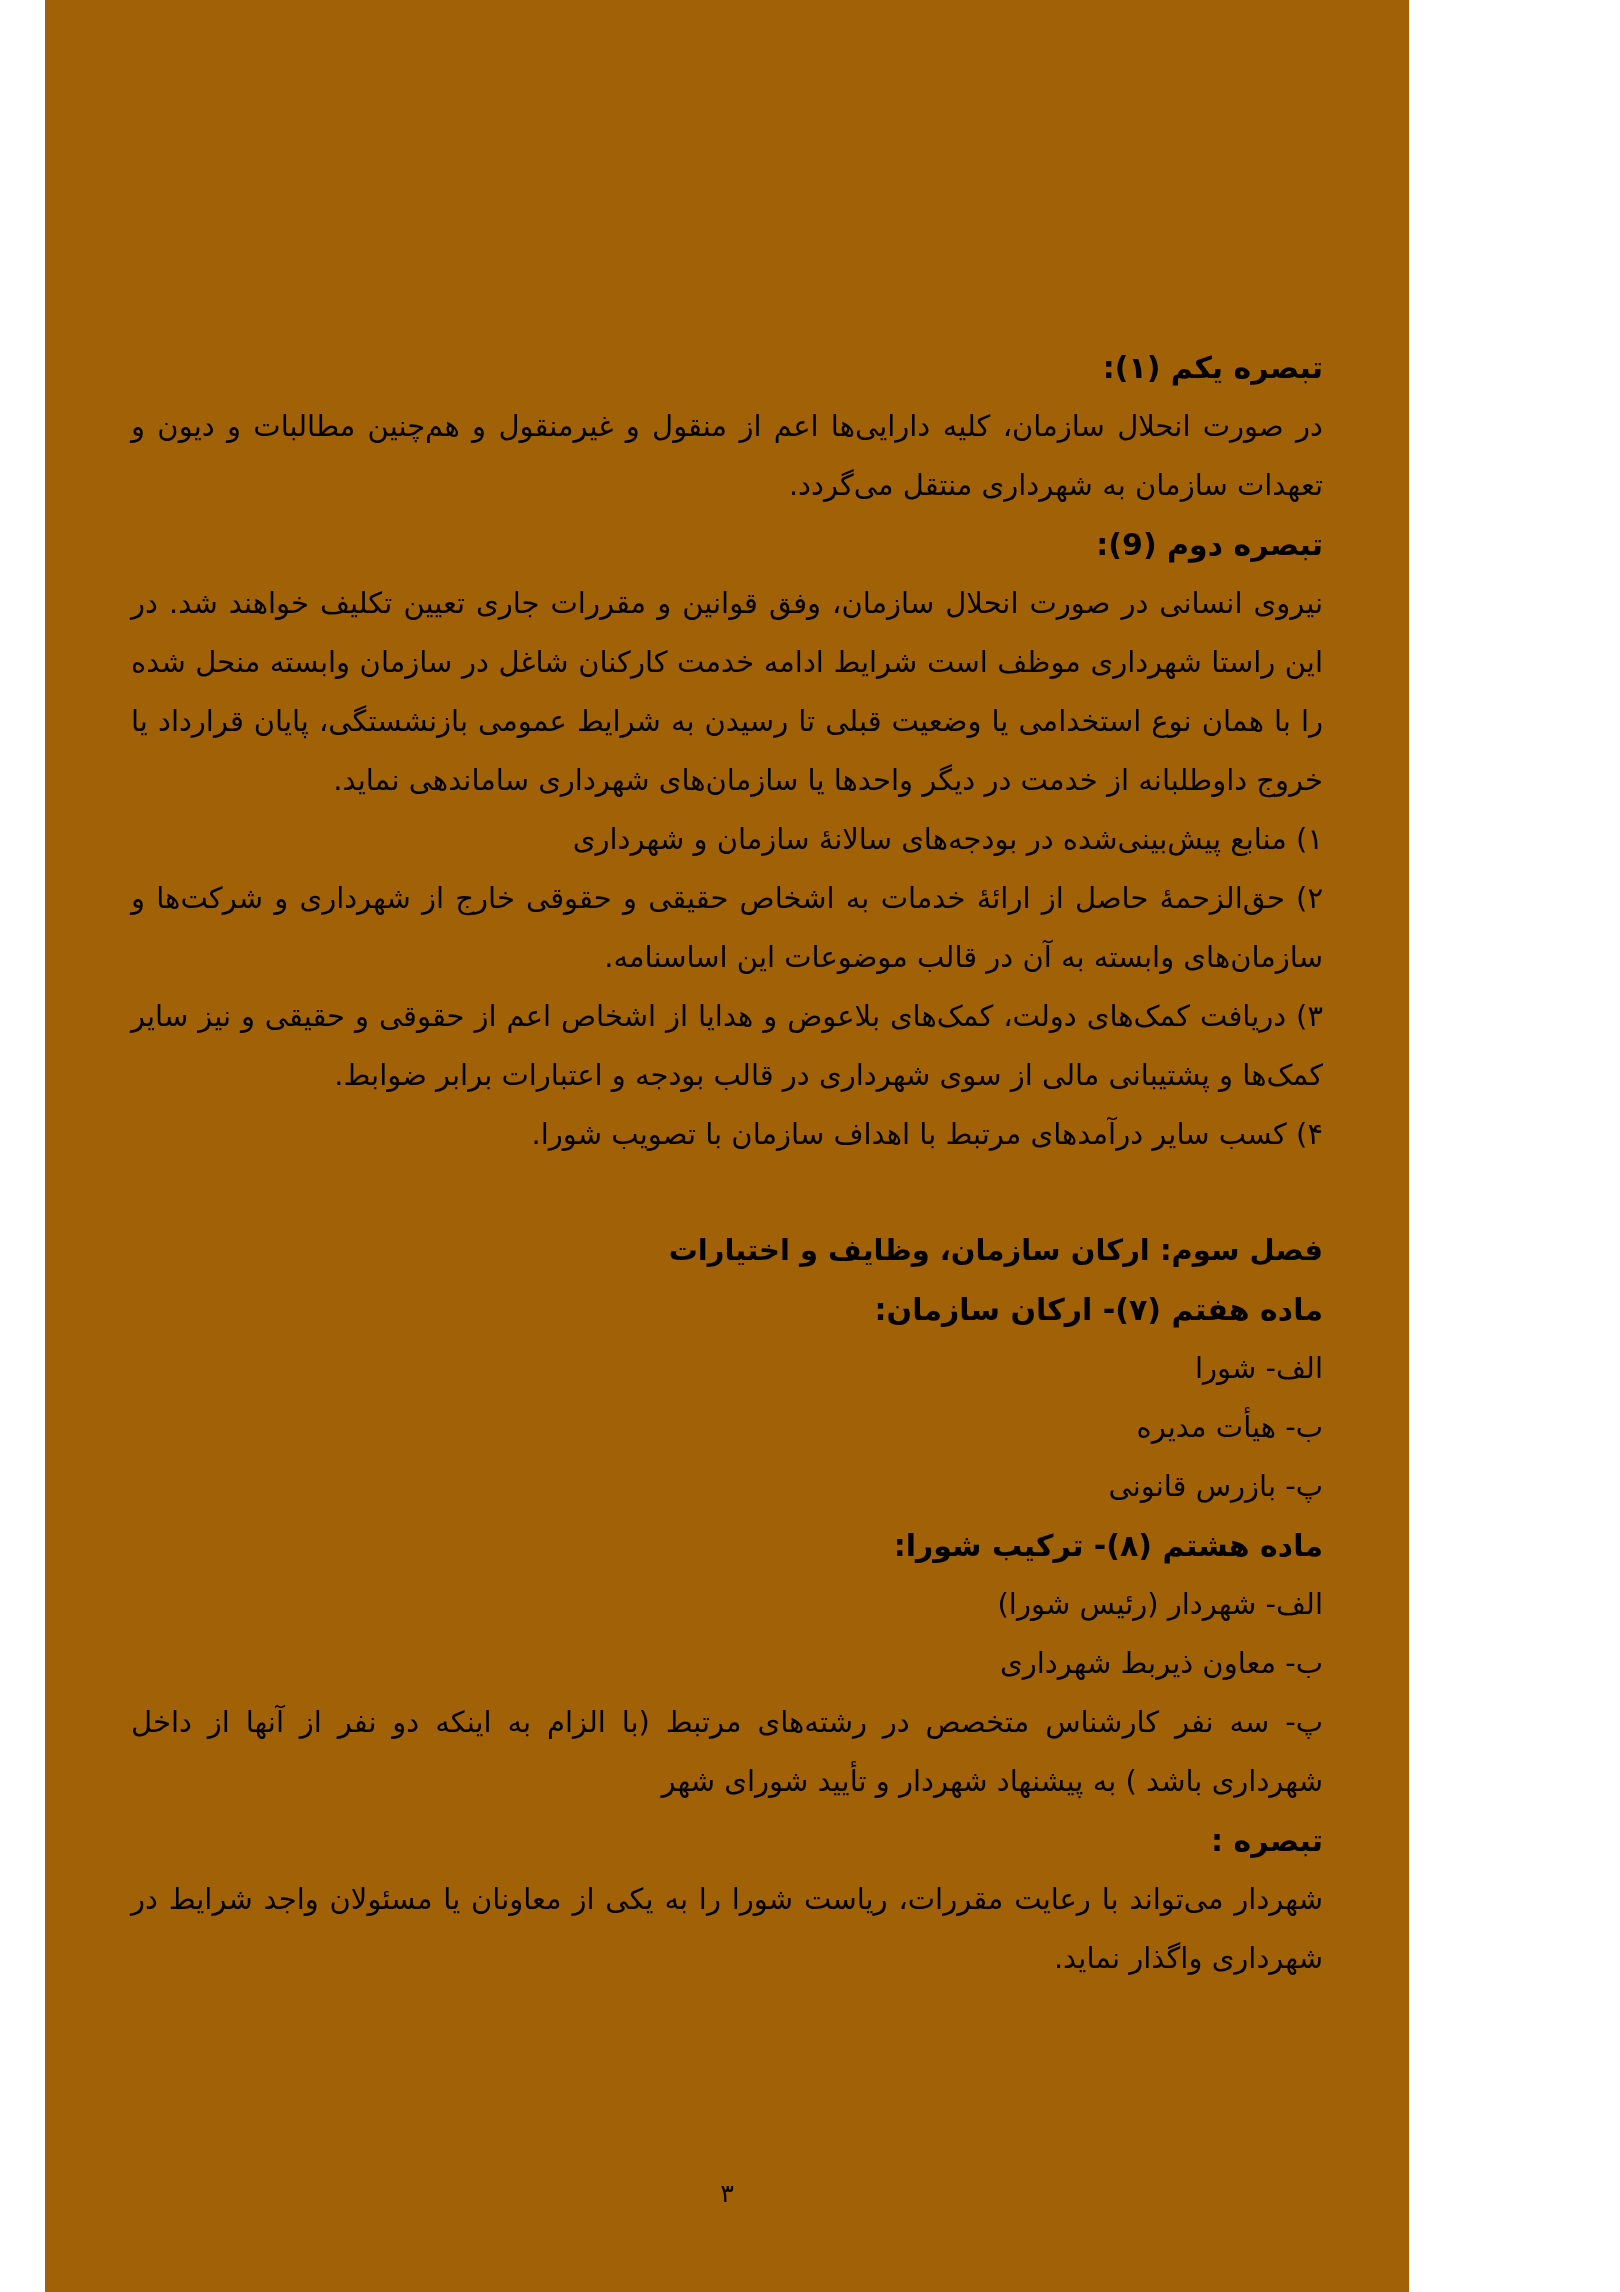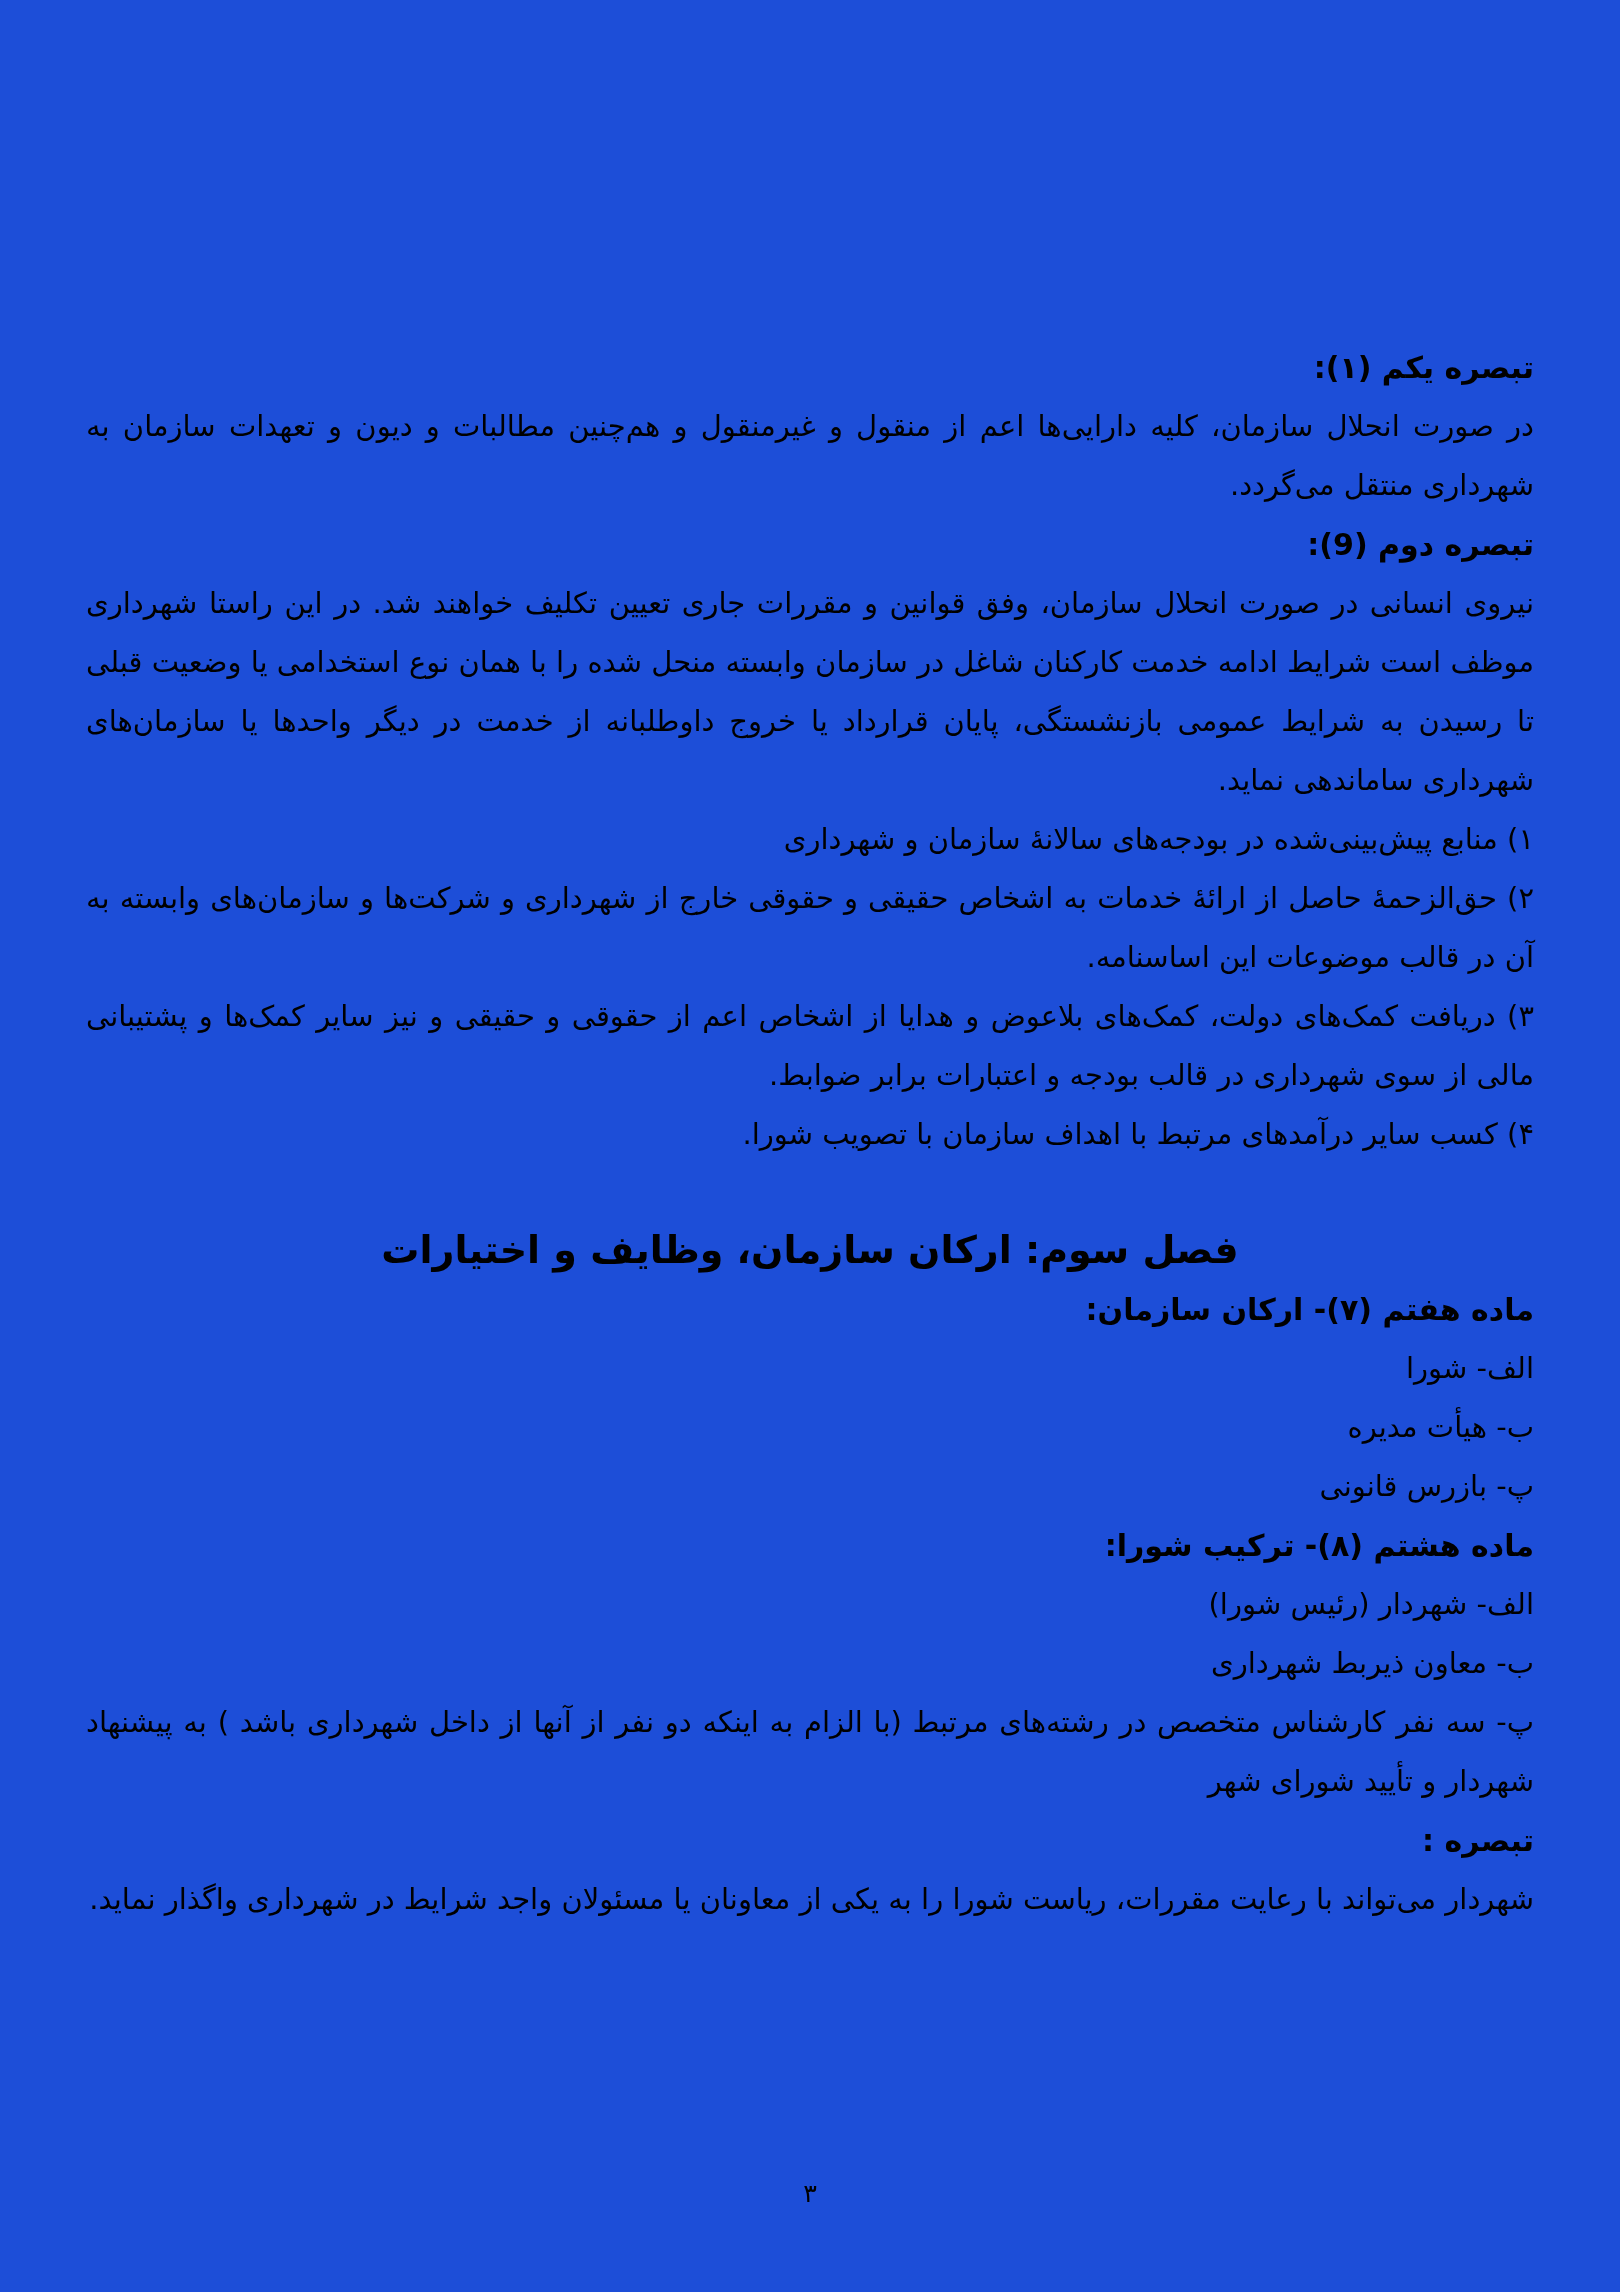--- a/index.html
+++ b/index.html
@@ -2,26 +2,27 @@
 <html lang="fa"><head>
 <meta charset="utf-8">
 <style>
   html, body {
     margin: 0;
     padding: 0;
     background: #ffffff;
   }
   .page {
     position: relative;
-    width: 1620px;
+    width: 1364px;
     height: 2293px;
-    background: #1d4ed8;
+    background: #a16207;
     overflow: hidden;
     font-family: "DejaVu Sans", sans-serif;
     color: #000000;
+    margin-left: 45px;
   }
   .content {
     position: absolute;
     top: 0;
     left: 0;
     right: 0;
     padding: 338px 86px 0 86px;
     direction: rtl;
     unicode-bidi: embed;
     font-size: 29px;
@@ -32,22 +33,22 @@
   .content p, .content div {
     margin: 0;
     padding: 0;
   }
   .heading {
     font-weight: bold;
     font-size: 30px;
   }
   .chapter {
     font-weight: bold;
-    font-size: 38px;
-    text-align: center;
+    font-size: 29px;
+    text-align: right;
     margin-top: 57px !important;
   }
   .item {
     text-align: justify;
   }
   .pageno {
     position: absolute;
     top: 2178px;
     left: 0;
     right: 0;

